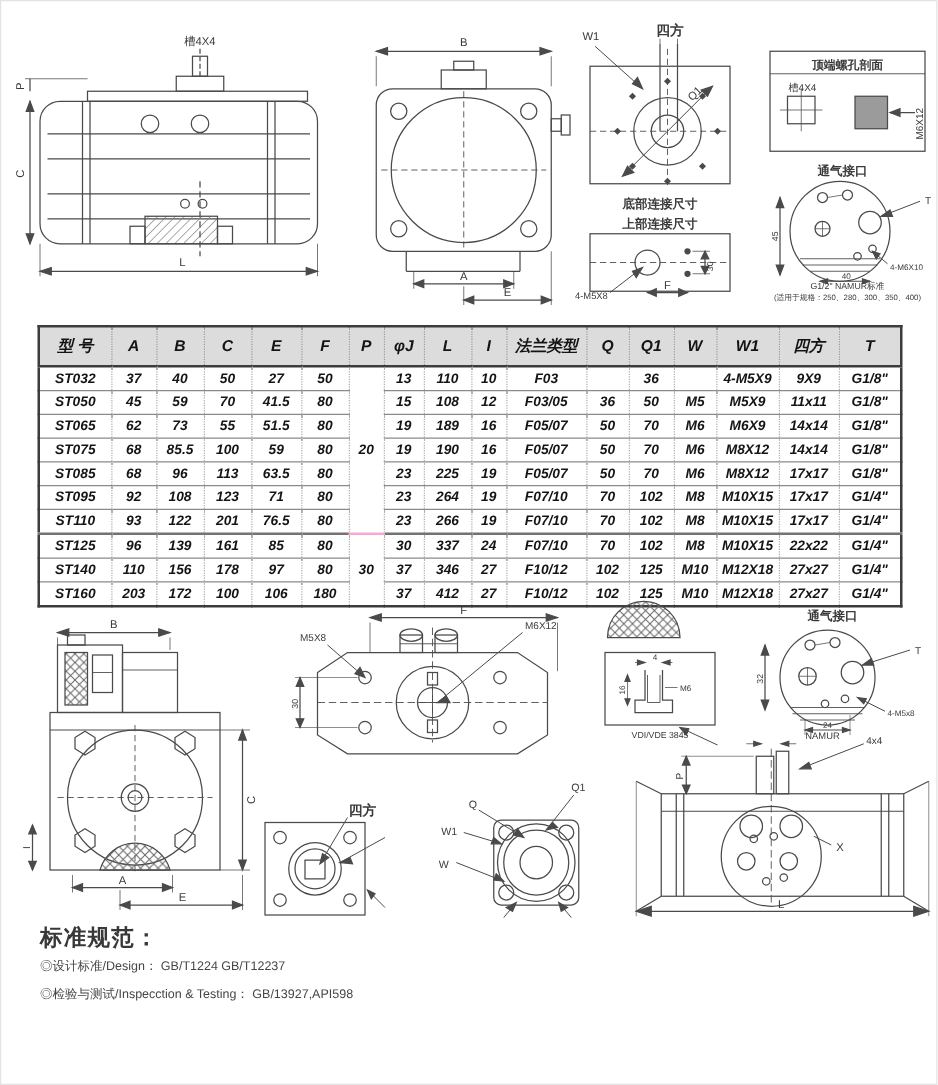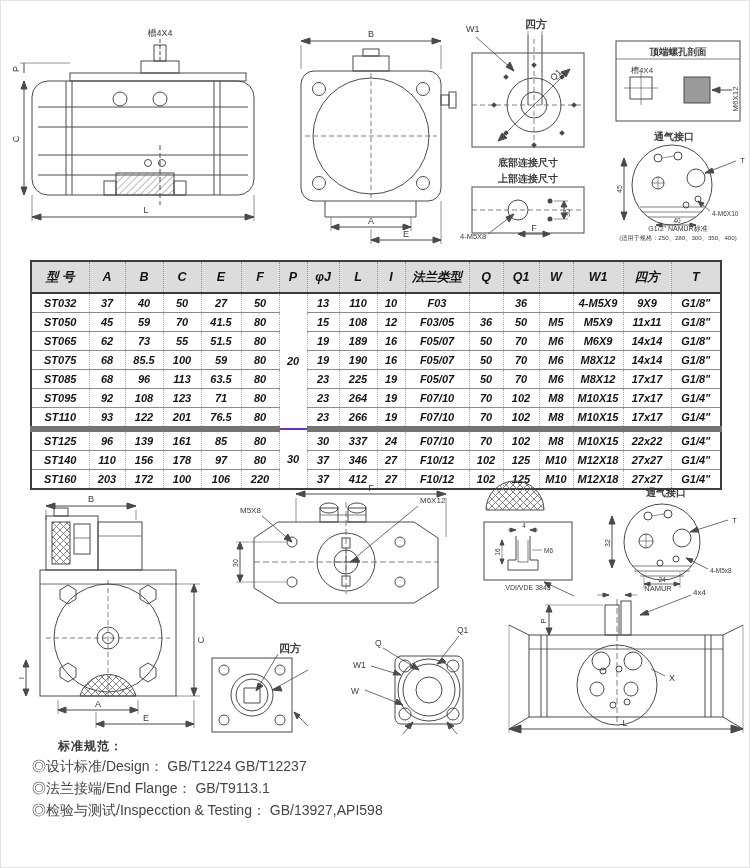--- a/index.html
+++ b/index.html
@@ -12,25 +12,25 @@
   
   .spec-table{position:absolute;left:30px;top:260px;width:690px;border-collapse:collapse;
               table-layout:fixed;font-style:italic;font-weight:bold;color:#141414;
               border:2px solid #3c3c3c;padding-left:32px;}
   .spec-table th{background:#dcdcdc;font-size:12.5px;height:30px;
                  border-left:1px dotted #9a9a9a;border-right:1px dotted #9a9a9a;
                  border-bottom:2px solid #3c3c3c;padding:0;text-align:center;}
   .spec-table td{font-size:11px;height:18px;padding:0;text-align:center;
                  border-left:1px dotted #b0b0b0;border-right:1px dotted #b0b0b0;
                  border-top:1px solid #8a8a8a;border-bottom:1px solid #8a8a8a;}
-  .spec-table tr.group-end td{border-bottom:6px solid #737373;}
+  .spec-table tr.group-end td{border-bottom:2px solid #737373;}
   
   .standards{position:absolute;left:32px;top:738px;}
-  .standards .title{font-size:12px;font-weight:bold;color:#383838;letter-spacing:1px;margin-left:26px;}
-  .standards .item{font-size:14px;color:#454545;line-height:21px;margin-top:1px;}
+  .standards .title{font-size:18px;font-weight:bold;color:#383838;letter-spacing:1px;}
+  .standards .item{font-size:10px;color:#454545;line-height:21px;margin-top:1px;}
 </style>
 </head>
 <body>
 
 <div class="sheet">
 
   <svg style="left:8px;top:15px" width="272" height="232" viewBox="0 0 272 232">
     <defs>
       <pattern id="h1" width="5" height="5" patternUnits="userSpaceOnUse" patternTransform="rotate(45)">
         <line x1="0" y1="0" x2="0" y2="5" stroke="#777" stroke-width="1"></line>
@@ -257,21 +257,21 @@
           <th>四方</th>
           <th>T</th>
     </tr>
     <tr>
       <td>ST032</td>
           <td>37</td>
           <td>40</td>
           <td>50</td>
           <td>27</td>
           <td>50</td>
-      <td rowspan="7" style="border-bottom:2px solid #6d28d9">20</td>
+      <td rowspan="7" style="border-bottom:2px solid #f9a8d4">20</td>
       <td>13</td>
           <td>110</td>
           <td>10</td>
           <td>F03</td>
           <td></td>
           <td>36</td>
           <td></td>
           <td>4-M5X9</td>
           <td>9X9</td>
           <td>G1/8"</td>
@@ -420,21 +420,21 @@
           <td>M12X18</td>
           <td>27x27</td>
           <td>G1/4"</td>
     </tr>
     <tr>
       <td>ST160</td>
           <td>203</td>
           <td>172</td>
           <td>100</td>
           <td>106</td>
-          <td>220</td>
+          <td>180</td>
           <td>37</td>
           <td>412</td>
           <td>27</td>
           <td>F10/12</td>
           <td>102</td>
           <td>125</td>
           <td>M10</td>
           <td>M12X18</td>
           <td>27x27</td>
           <td>G1/4"</td>
@@ -700,17 +700,16 @@
     </g>
     <text style="font-size:8px" x="188" y="12">4x4</text>
     <text style="font-size:8px" x="38" y="41" text-anchor="middle" transform="rotate(-90 38 38)">P</text>
     <text style="font-size:9px" x="164" y="98">X</text>
     <text class="lbl" x="120" y="143" text-anchor="middle">L</text>
   </svg>
 
   <div class="standards">
     <div class="title">标准规范：</div>
     <div class="item">◎设计标准/Design： GB/T1224  GB/T12237</div>
-    <div class="item">◎法兰接端/End Flange： GB/T9113.1</div>
     <div class="item">◎检验与测试/Inspecction &amp; Testing： GB/13927,API598</div>
   </div>
 
 </div>
 
 </body></html>

